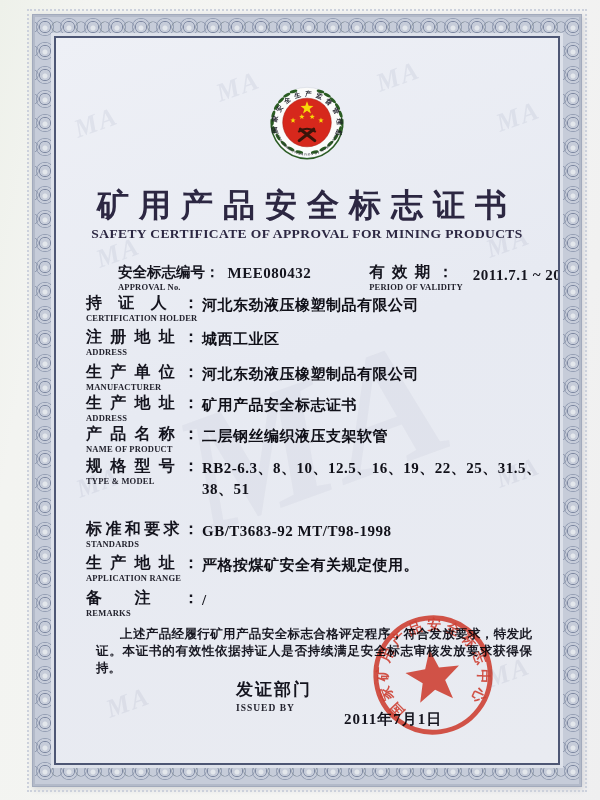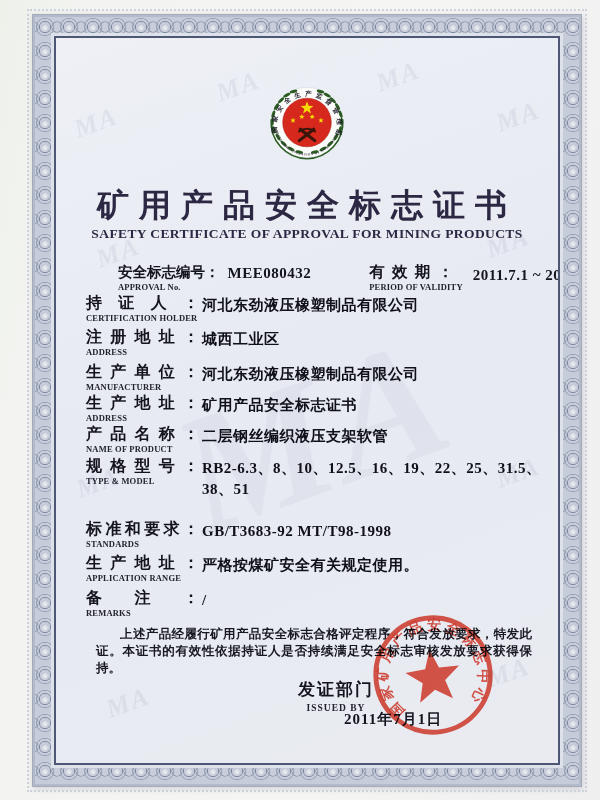--- a/index.html
+++ b/index.html
@@ -67,21 +67,21 @@
   
   .field { position:absolute; left:30px; right:16px; display:flex; align-items:flex-start; }
   .field .fl { flex:0 0 113px; width:113px; display:flex; flex-direction:column; }
   .field .lbl-cn { width:113px; font-size:16px; }
   .field .val { font-size:15px; font-weight:600; line-height:21px; margin-left:3px; margin-top:1px;
     color:#101018; letter-spacing:.5px; }
 
   
   .declaration { position:absolute; left:40px; right:26px; top:588px;
     font-size:12.5px; font-weight:600; line-height:17px; text-indent:24px; color:#181822; text-align:justify; }
-  .issuer { position:absolute; left:180px; width:200px; top:640px; text-align:center; }
+  .issuer { position:absolute; left:180px; width:200px; top:640px; }
   .issuer .cn { font-size:17px; font-weight:600; letter-spacing:2px; color:#14141e; }
   .issuer .en { font-size:9.5px; font-weight:600; letter-spacing:1px; color:#23232e; margin-top:2px; }
   .issue-date { position:absolute; left:288px; top:672px; font-size:15px; font-weight:bold; letter-spacing:1px; color:#14141e; }
 
   
   .seal { position:absolute; left:314px; top:574px; width:126px; height:126px;
     mix-blend-mode:multiply; opacity:.92; transform:rotate(-8deg); }
 </style>
 </head>
 <body>

